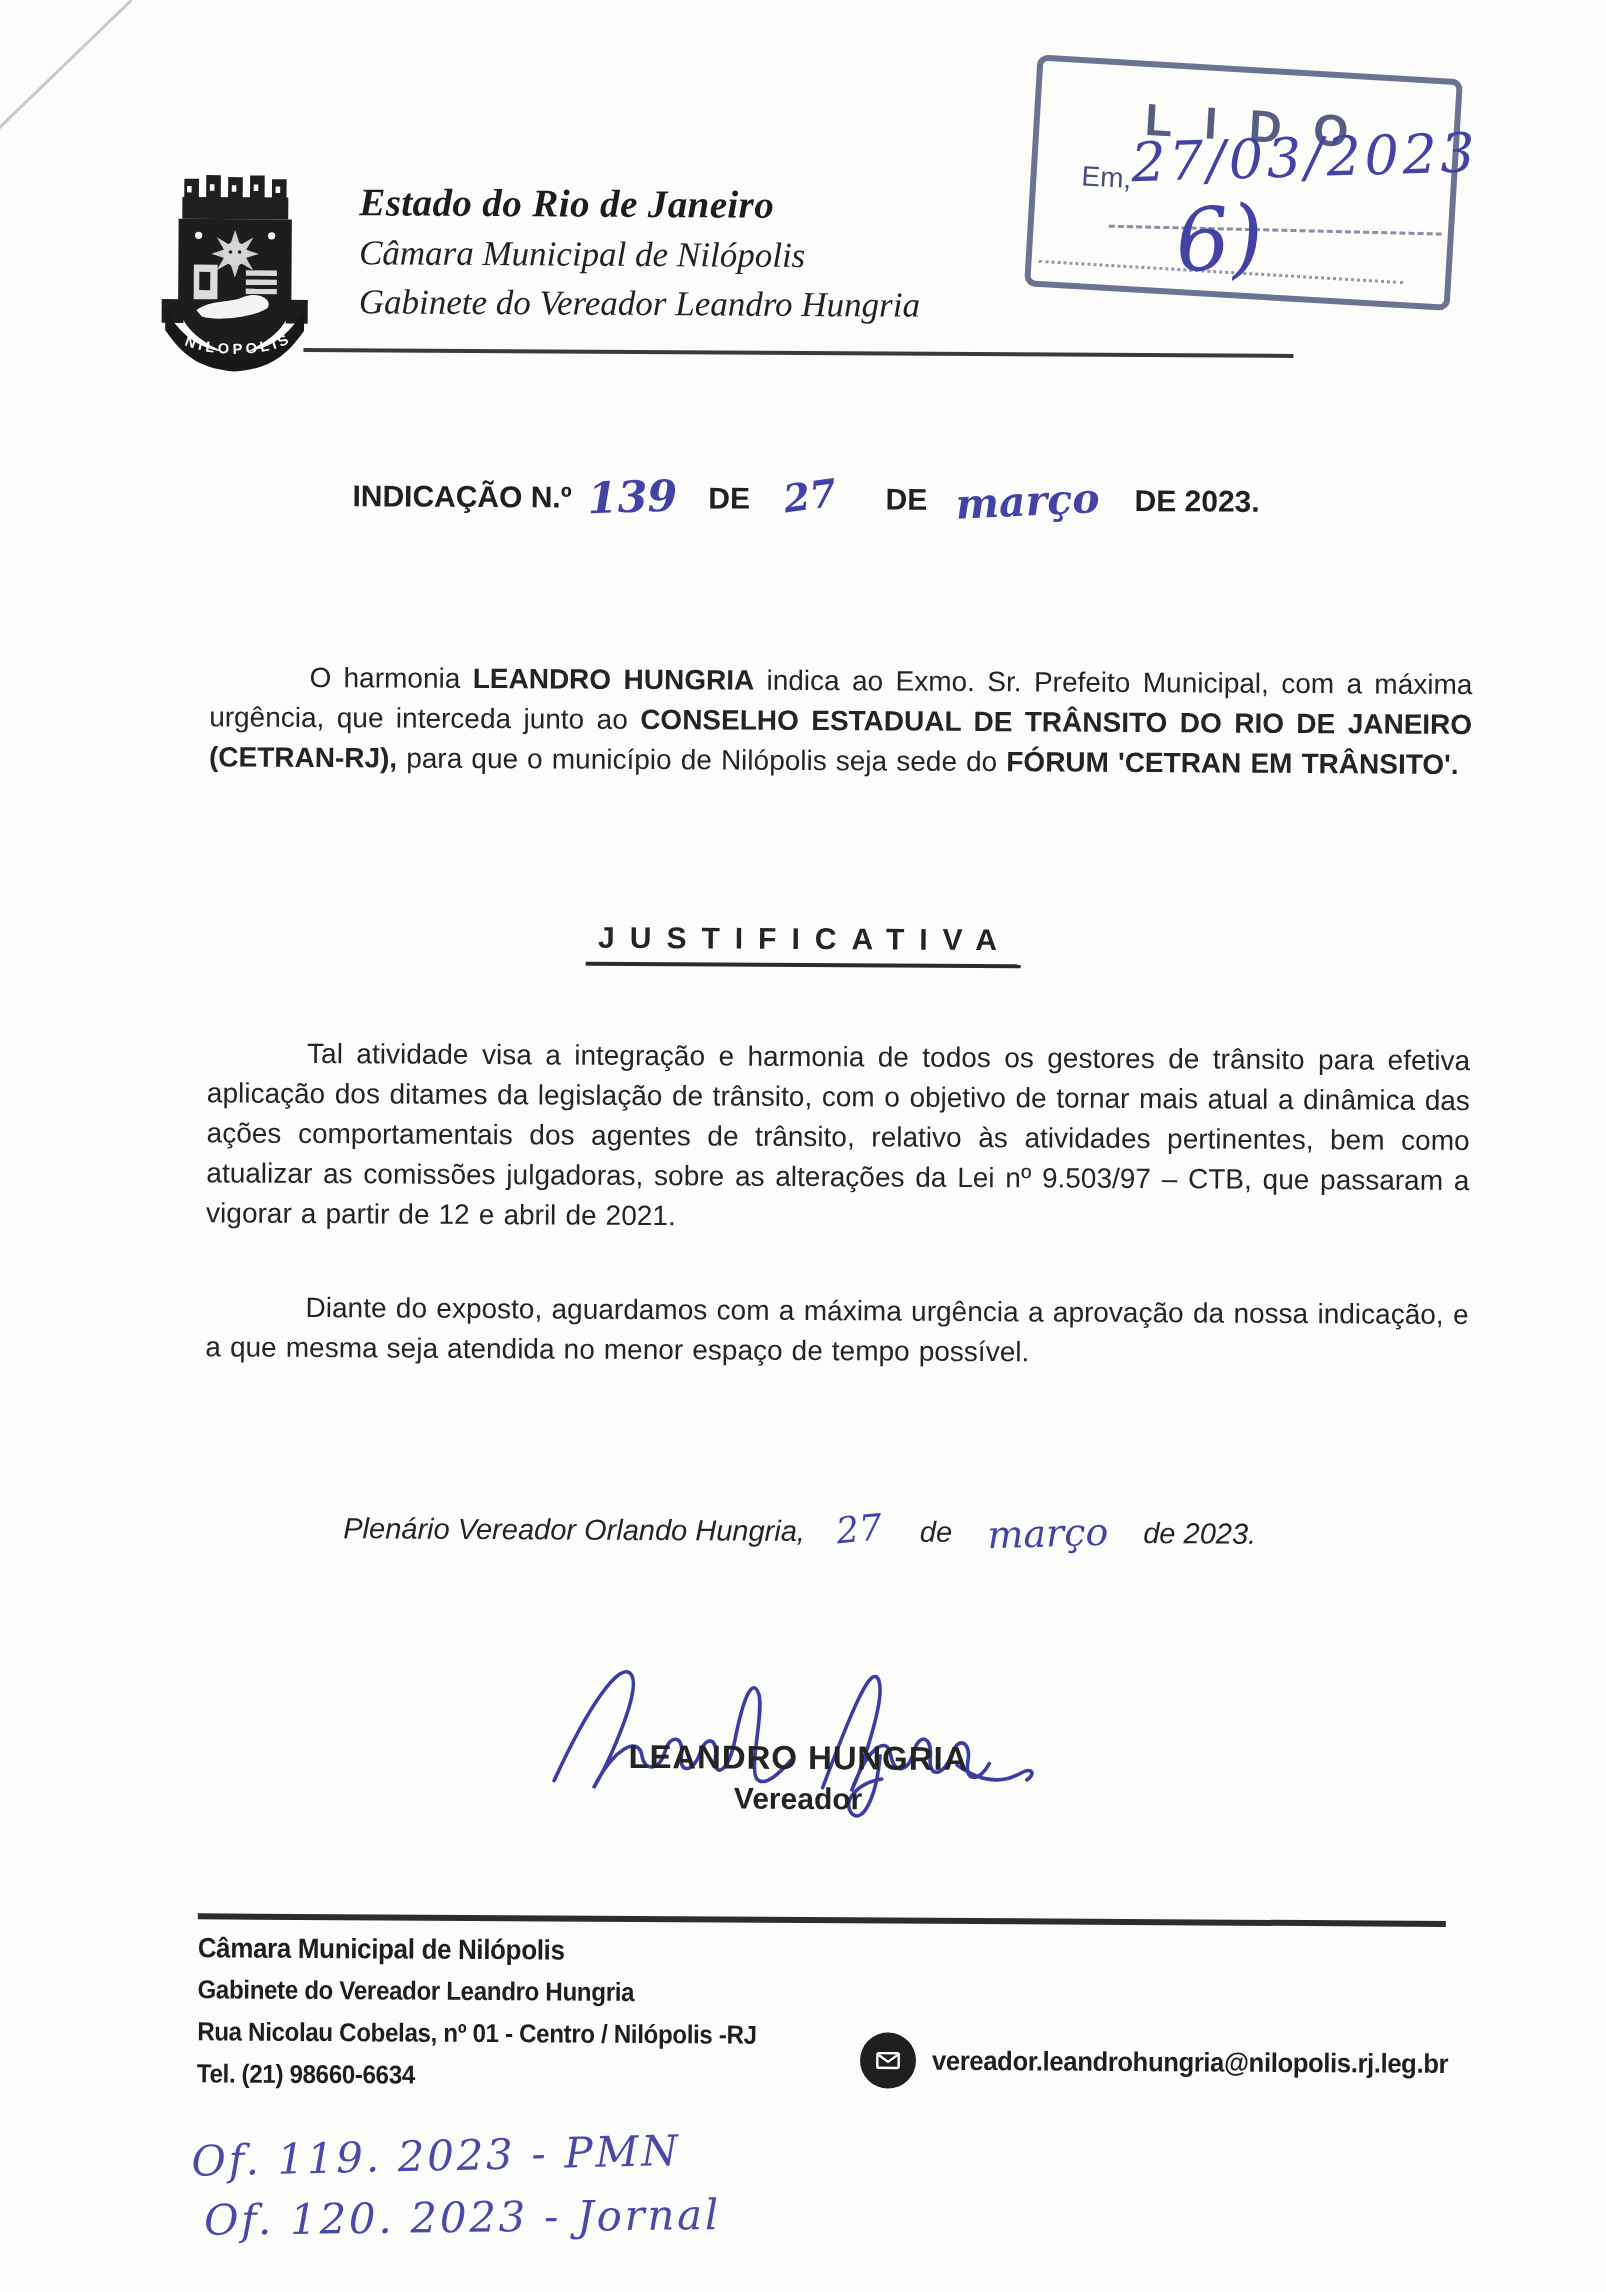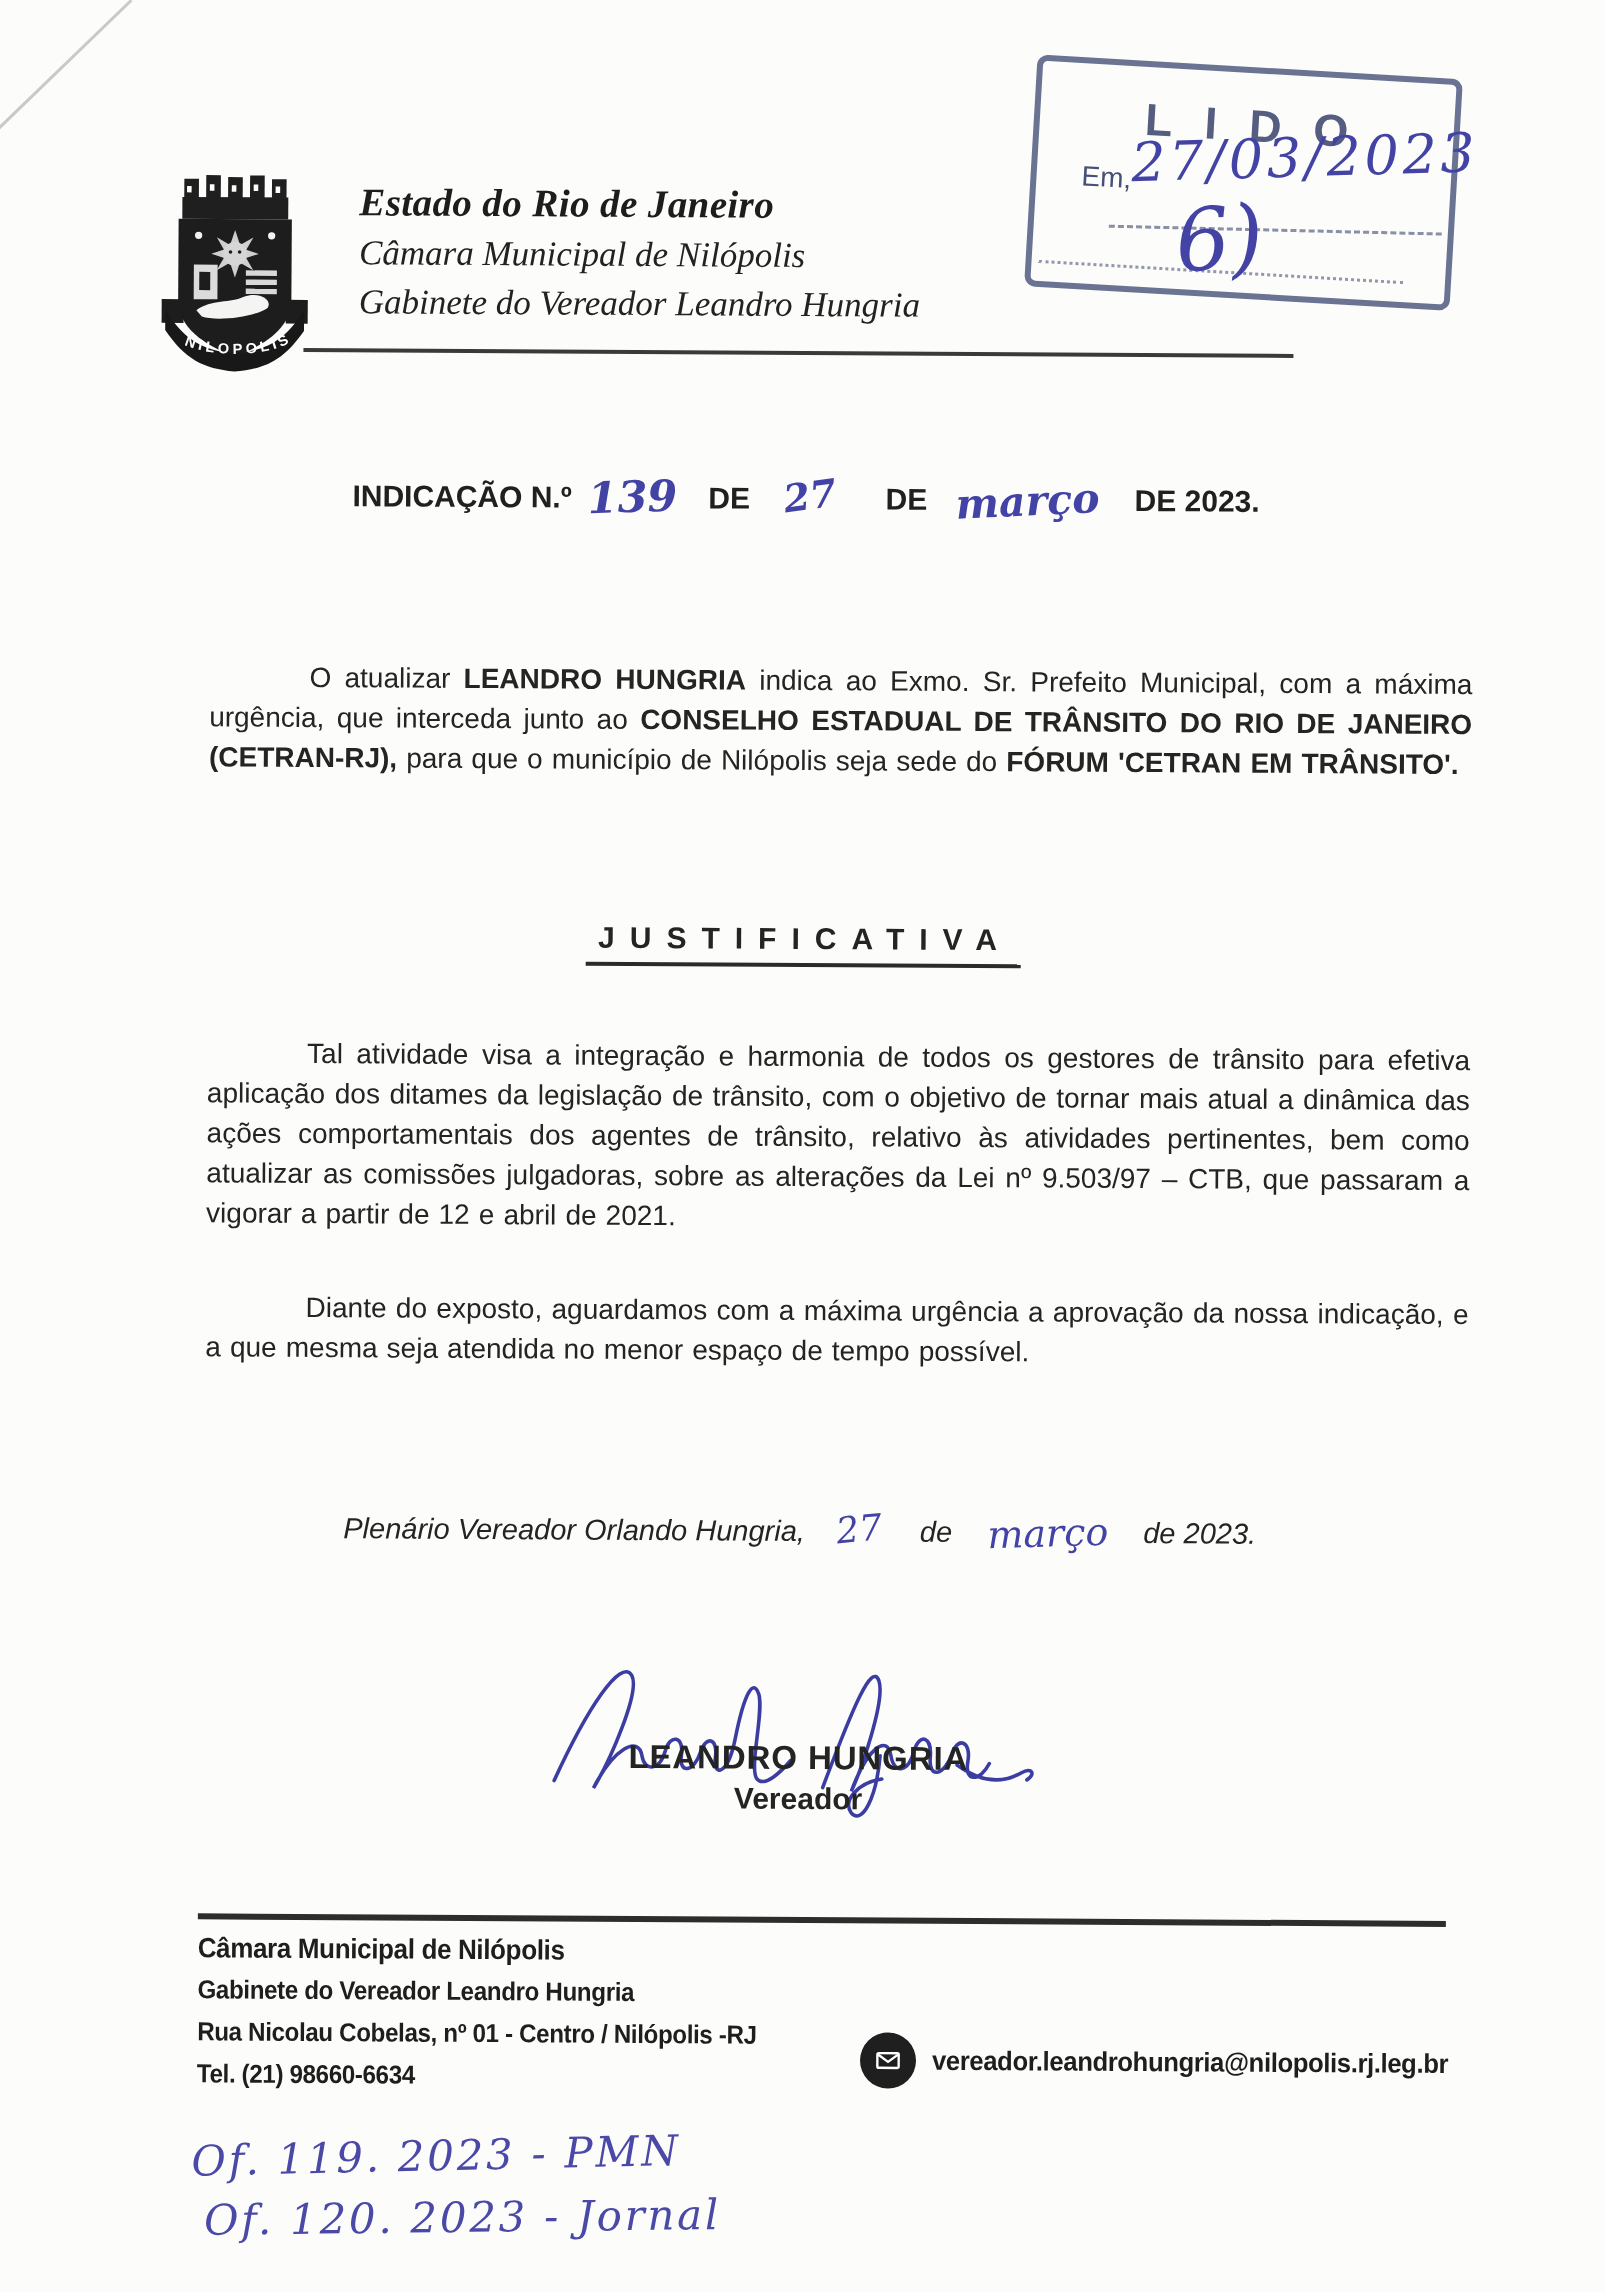--- a/index.html
+++ b/index.html
@@ -171,21 +171,21 @@
     <div class="doc-title">
       <span>INDICAÇÃO N.º</span>
       <span class="hw hw-num">139</span>
       <span>DE</span>
       <span class="hw hw-day">27</span>
       <span>DE</span>
       <span class="hw hw-month">março</span>
       <span>DE 2023.</span>
     </div>
 
-    <p class="para p1"><span>O atualizar </span><span class="b">LEANDRO HUNGRIA</span><span> indica ao Exmo. Sr. Prefeito Municipal, com a máxima urgência, que interceda junto ao </span><span class="b">CONSELHO ESTADUAL DE TRÂNSITO DO RIO DE JANEIRO (CETRAN-RJ),</span><span> para que o município de Nilópolis seja sede do </span><span class="b">FÓRUM 'CETRAN EM TRÂNSITO'.</span></p>
+    <p class="para p1"><span>O harmonia </span><span class="b">LEANDRO HUNGRIA</span><span> indica ao Exmo. Sr. Prefeito Municipal, com a máxima urgência, que interceda junto ao </span><span class="b">CONSELHO ESTADUAL DE TRÂNSITO DO RIO DE JANEIRO (CETRAN-RJ),</span><span> para que o município de Nilópolis seja sede do </span><span class="b">FÓRUM 'CETRAN EM TRÂNSITO'.</span></p>
 
     <div class="just-head">
       <span>JUSTIFICATIVA</span>
     </div>
 
     <p class="para p2">Tal atividade visa a integração e harmonia de todos os gestores de trânsito para efetiva aplicação dos ditames da legislação de trânsito, com o objetivo de tornar mais atual a dinâmica das ações comportamentais dos agentes de trânsito, relativo às atividades pertinentes, bem como atualizar as comissões julgadoras, sobre as alterações da Lei nº 9.503/97 – CTB, que passaram a vigorar a partir de 12 e abril de 2021.</p>
 
     <p class="para p3">Diante do exposto, aguardamos com a máxima urgência a aprovação da nossa indicação, e a que mesma seja atendida no menor espaço de tempo possível.</p>
 
     <div class="closing">

